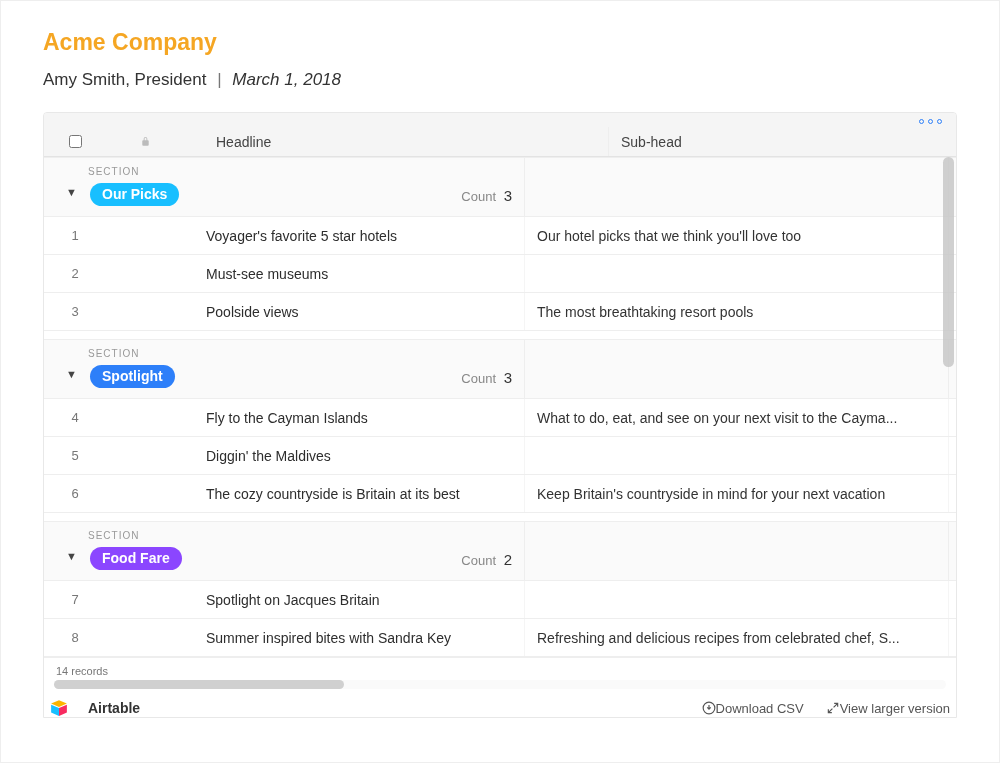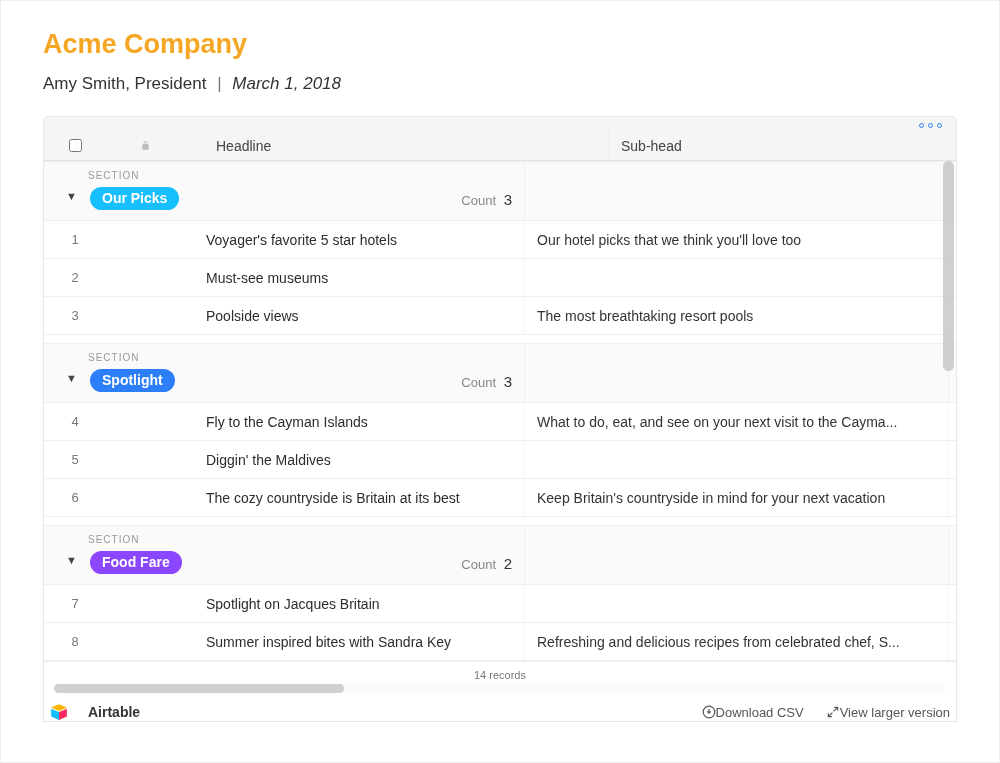--- a/index.html
+++ b/index.html
@@ -8,21 +8,21 @@
       background: #fff;
       width: 1000px;
       height: 763px;
       padding: 28px 42px 14px;
       color: #2d2d2d;
       position: relative;
       border: 1px solid #eee;
     }
     .company-title {
       color: #f5a623;
-      font-size: 27px;
+      font-size: 23px;
       font-weight: 700;
       margin-bottom: 14px;
     }
     .byline {
       font-size: 17px;
       color: #333;
       margin-bottom: 22px;
     }
     .byline-sep { color: #777; padding: 0 6px; }
     .byline-date { font-style: italic; }
@@ -151,21 +151,20 @@
     .footer-bar {
       display: flex;
       align-items: center;
       border-top: 1px solid #eee;
       font-size: 12px;
       color: #666;
       padding: 4px 10px 0;
       background: #fff;
       flex-direction: column;
       align-items: stretch;
-      text-align: center;
     }
     .records-count { padding: 3px 2px; font-size: 11px; color: #777; }
     .hscroll {
       height: 9px;
       background: #fafafa;
       position: relative;
       border-radius: 5px;
     }
     .hscroll-thumb {
       position: absolute;

